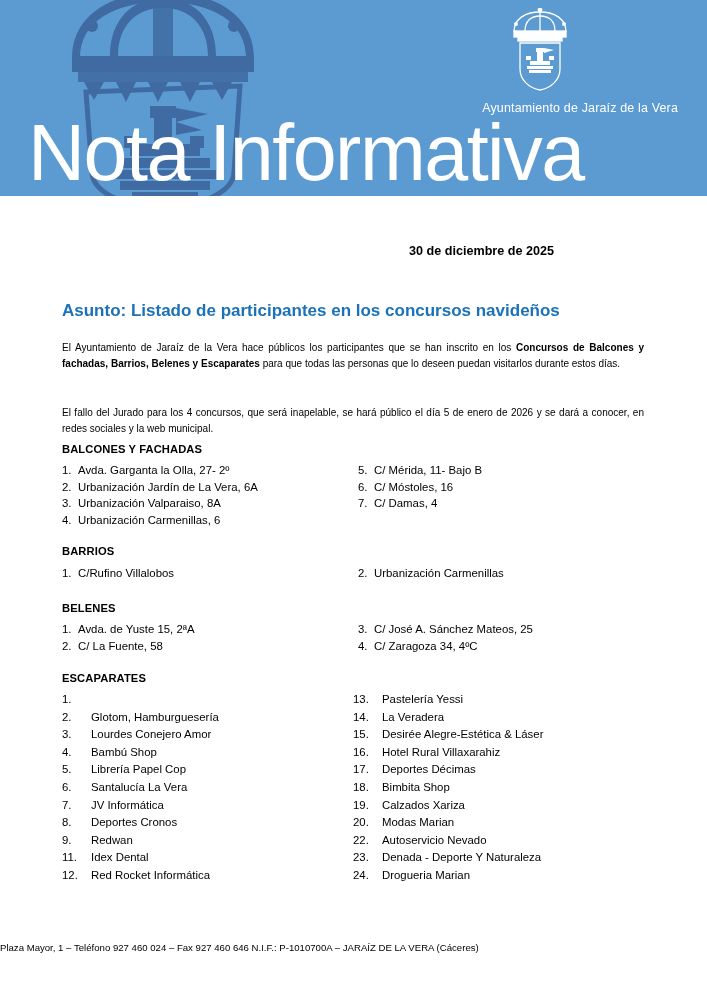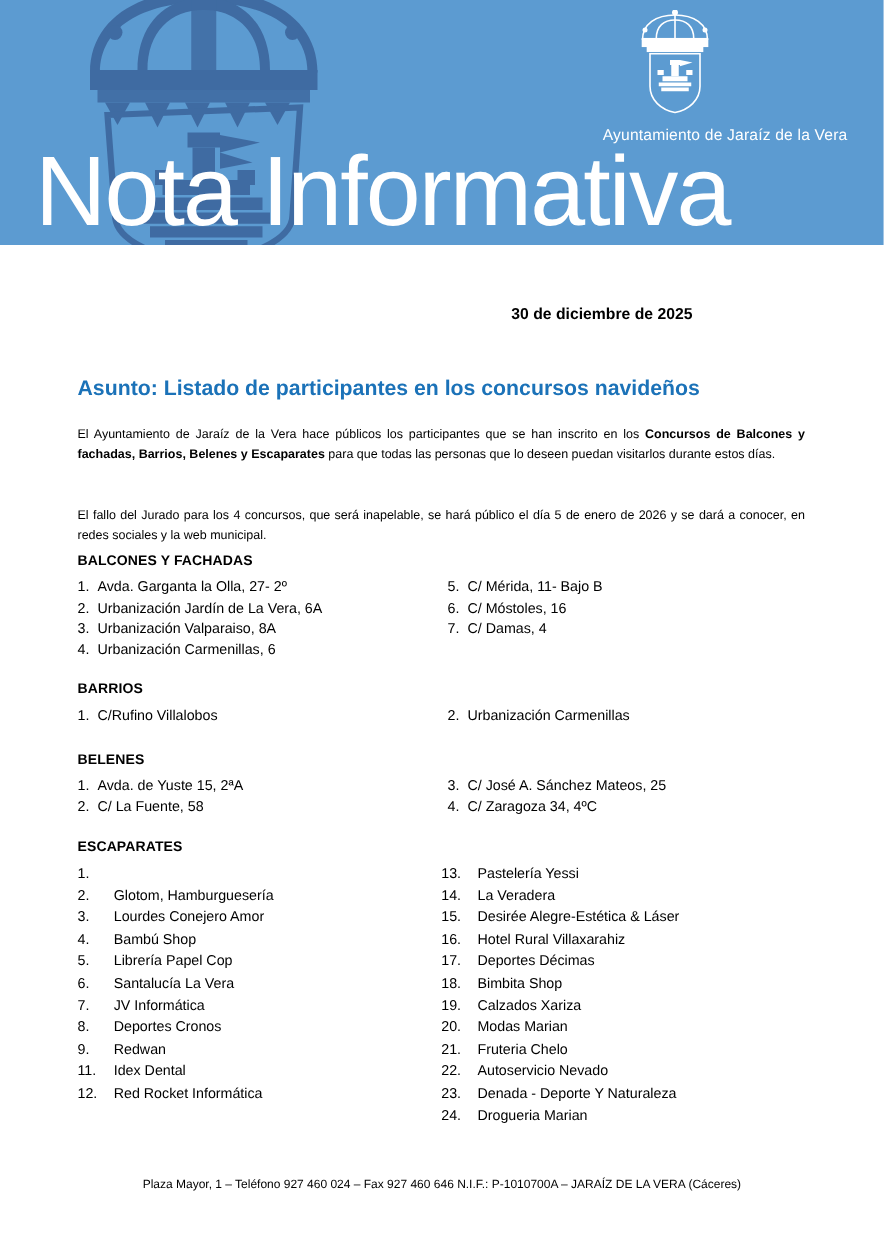--- a/index.html
+++ b/index.html
@@ -156,21 +156,20 @@
   
   #t-escaparates { top: 476px; }
   #escaparates-left  { left: 62px;  top: 495px; line-height: 17.6px; }
   #escaparates-right { left: 353px; top: 495px; line-height: 17.6px; }
 
   #footer {
     position: absolute;
     left: 0;
     top: 746px;
     width: 707px;
-    text-align: center;
     font-size: 9.6px;
     white-space: nowrap;
   }
 </style>
 </head>
 <body>
 
 <div id="banner">
 
   <div id="watermark-crest">
@@ -407,24 +406,20 @@
       </div>
     <div class="row">
         <span class="num">19.</span>
         <span class="txt">Calzados Xariza</span>
       </div>
     <div class="row">
         <span class="num">20.</span>
         <span class="txt">Modas Marian</span>
       </div>
     <div class="row">
-        <span class="num">21.</span>
-        <span class="txt">Fruteria Chelo</span>
-      </div>
-    <div class="row">
         <span class="num">22.</span>
         <span class="txt">Autoservicio Nevado</span>
       </div>
     <div class="row">
         <span class="num">23.</span>
         <span class="txt">Denada - Deporte Y Naturaleza</span>
       </div>
     <div class="row">
         <span class="num">24.</span>
         <span class="txt">Drogueria Marian</span>

